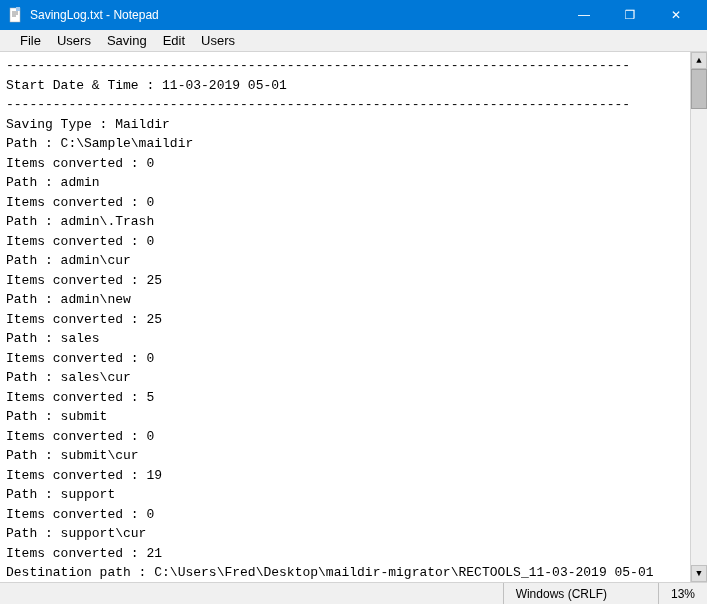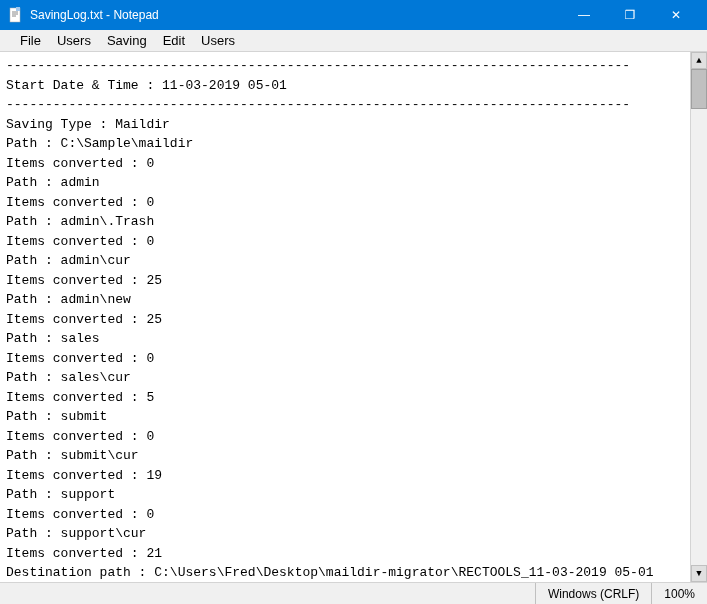--- a/index.html
+++ b/index.html
@@ -127,20 +127,21 @@
     .status-bar {
       height: 22px;
       background: #f0f0f0;
       border-top: 1px solid #d4d4d4;
       display: flex;
       align-items: center;
       flex-shrink: 0;
       font-family: 'Segoe UI', Arial, sans-serif;
       font-size: 12px;
       color: #000;
+      gap: 39px;
     }
     .status-spacer { flex: 1; }
     .status-section {
       padding: 0 12px;
       border-left: 1px solid #c0c0c0;
       height: 100%;
       display: flex;
       align-items: center;
     }
   </style>
@@ -206,14 +207,14 @@
     <div class="scroll-track">
       <div class="scroll-thumb"></div>
     </div>
     <div class="scroll-btn">▼</div>
   </div>
 </div>
 
 <div class="status-bar">
   <div class="status-spacer"></div>
   <div class="status-section">Windows (CRLF)</div>
-  <div class="status-section">100%</div>
+  <div class="status-section">13%</div>
 </div>
 
 </body></html>

